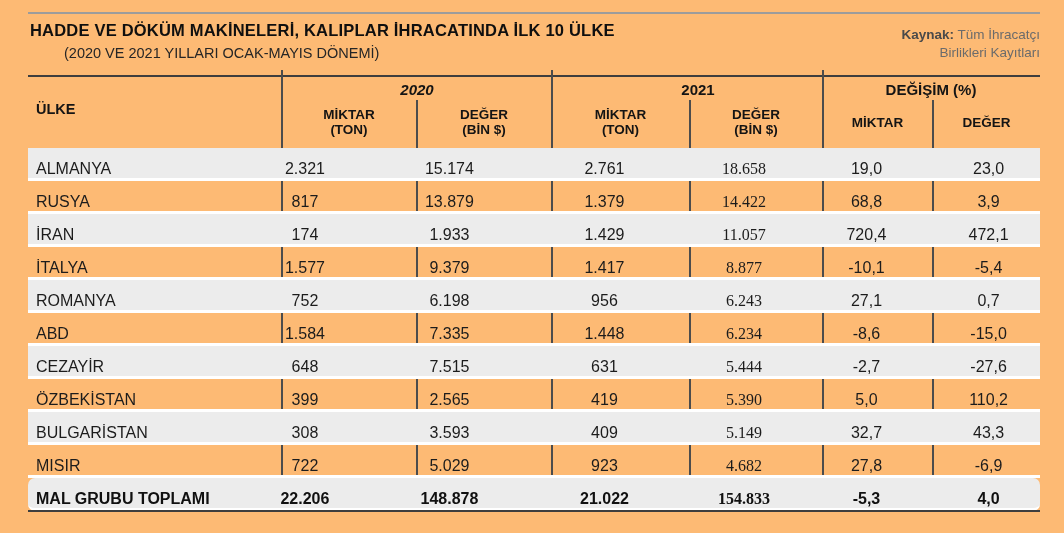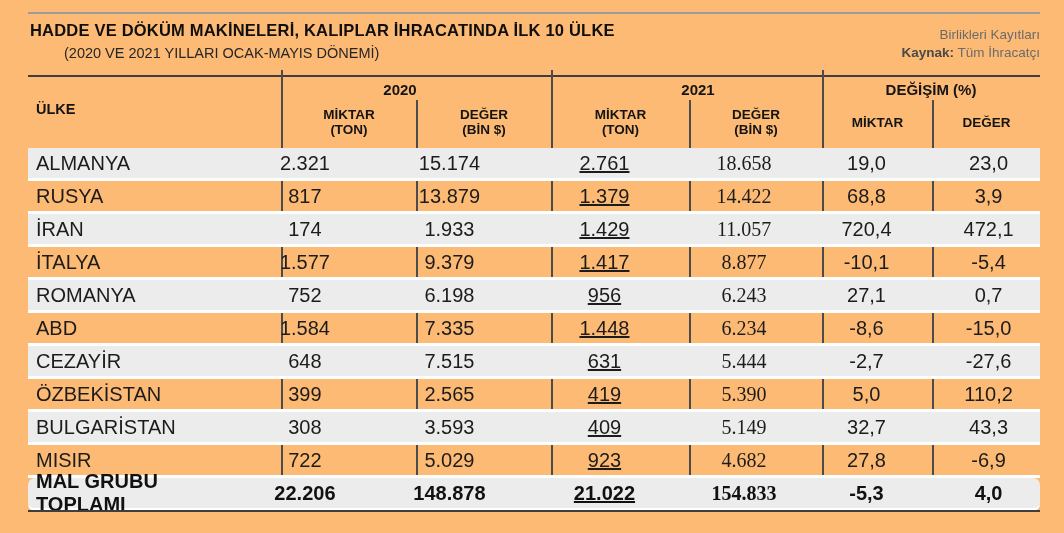--- a/index.html
+++ b/index.html
@@ -19,60 +19,60 @@
   .hline.top { top:5px; }
   .hline.bottom { top:440px; }
   .vline { position:absolute; background:#4c4c4c; }
   .vline.full { top:0; height:440px; width:2px; }
   .vline.short { top:30px; height:410px; width:1.5px; }
   .v1 { left:253px; } .v2 { left:523px; } .v3 { left:794px; }
   .s1 { left:388px; } .s2 { left:661px; } .s3 { left:904px; }
 
   .colhead { position:absolute; font-weight:700; text-align:center; color:#141414; }
   .group { top:11px; font-size:15px; }
-  .g2020 { left:237px; width:270px; }
+  .g2020 { left:254px; width:270px;font-style:italic; }
   .g2021 { left:535px; width:270px; }
   .gdeg  { left:794px; width:218px; }
   .sub2 { top:37px; font-size:13.5px; line-height:15px; }
   .sub1 { top:45px; font-size:13.5px; }
   .sh1 { left:254px; width:134px; }
   .sh2 { left:389px; width:134px; }
   .sh3 { left:524px; width:137px; }
   .sh4 { left:662px; width:132px; }
   .sh5 { left:795px; width:109px; }
   .sh6 { left:905px; width:107px; }
   .ulke { left:8px; top:31px; font-size:14.5px; text-align:center; }
   .sub2 span { display:block; }
 
   .rows { position:absolute; left:0; top:78px; width:1012px; }
-  .row { display:flex; height:33px; box-sizing:border-box; border-bottom:3px solid #ffffff; align-items:center; font-size:20px; color:#1c1c1c;gap:34px; }
+  .row { display:flex; height:33px; box-sizing:border-box; border-bottom:3px solid #ffffff; align-items:flex-end; font-size:16px; color:#1c1c1c;gap:34px; }
   .row.striped { background:#ececec; }
   .row.total { font-weight:700; color:#111111;border-radius:7px; }
   .cell { box-sizing:border-box; }
   .c0 { width:254px; padding-left:8px; text-align:left; }
   .c1 { width:135px; text-align:center; padding-right:24px; }
   .c2 { width:135px; text-align:center; padding-right:24px; }
-  .c3 { width:138px; text-align:center;text-decoration:underline; }
+  .c3 { width:138px; text-align:center; }
   .c4 { width:133px; text-align:center;font-family:Liberation Serif, serif; }
   .c5 { width:110px; text-align:center; padding-right:16px; }
   .c6 { width:107px; text-align:center; padding-right:16px; }
 </style>
 </head>
 <body>
 
 <div class="canvas">
 
   <div class="top-rule"></div>
 
   <div class="title">HADDE VE DÖKÜM MAKİNELERİ, KALIPLAR İHRACATINDA İLK 10 ÜLKE</div>
   <div class="subtitle">(2020 VE 2021 YILLARI OCAK-MAYIS DÖNEMİ)</div>
 
   <div class="source">
+    <div><span class="src-label">Kaynak:</span> <span>Tüm İhracatçı</span></div>
     <div>Birlikleri Kayıtları</div>
-    <div><span class="src-label">Kaynak:</span> <span>Tüm İhracatçı</span></div>
   </div>
 
   <div class="table">
 
     <div class="hline top"></div>
 
     <div class="vline full v1"></div>
     <div class="vline full v2"></div>
     <div class="vline full v3"></div>
     <div class="vline short s1"></div>

